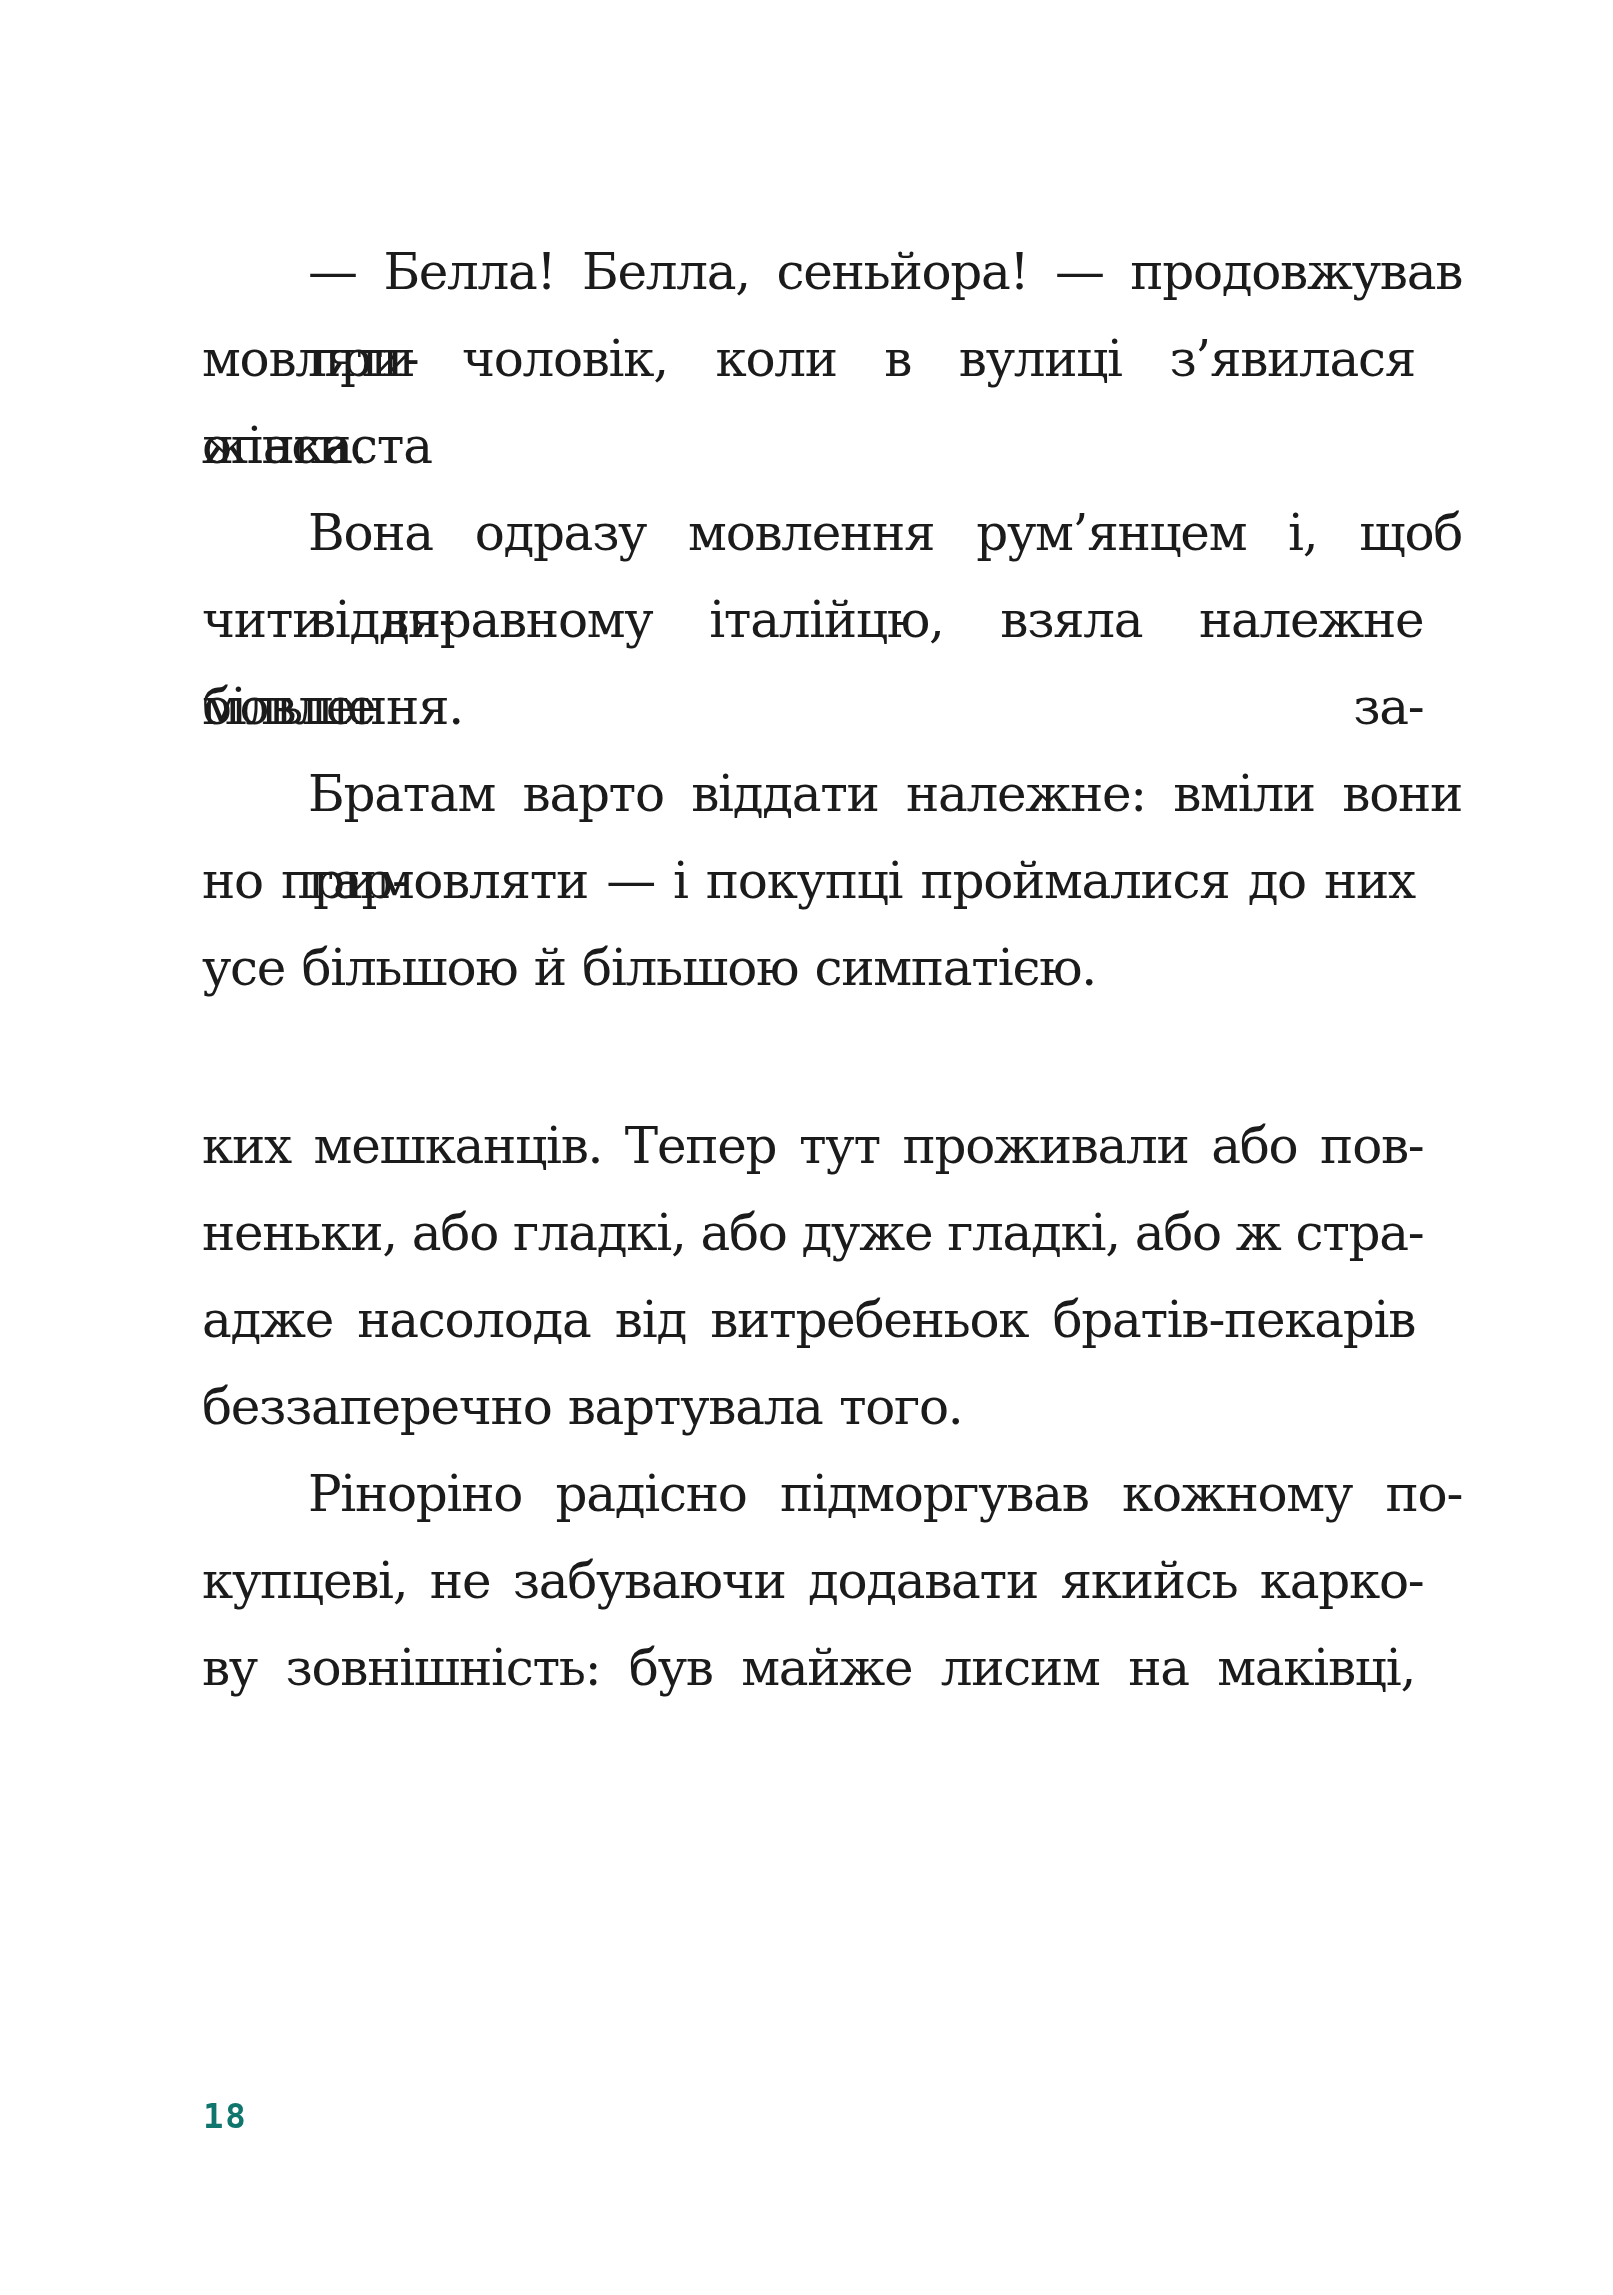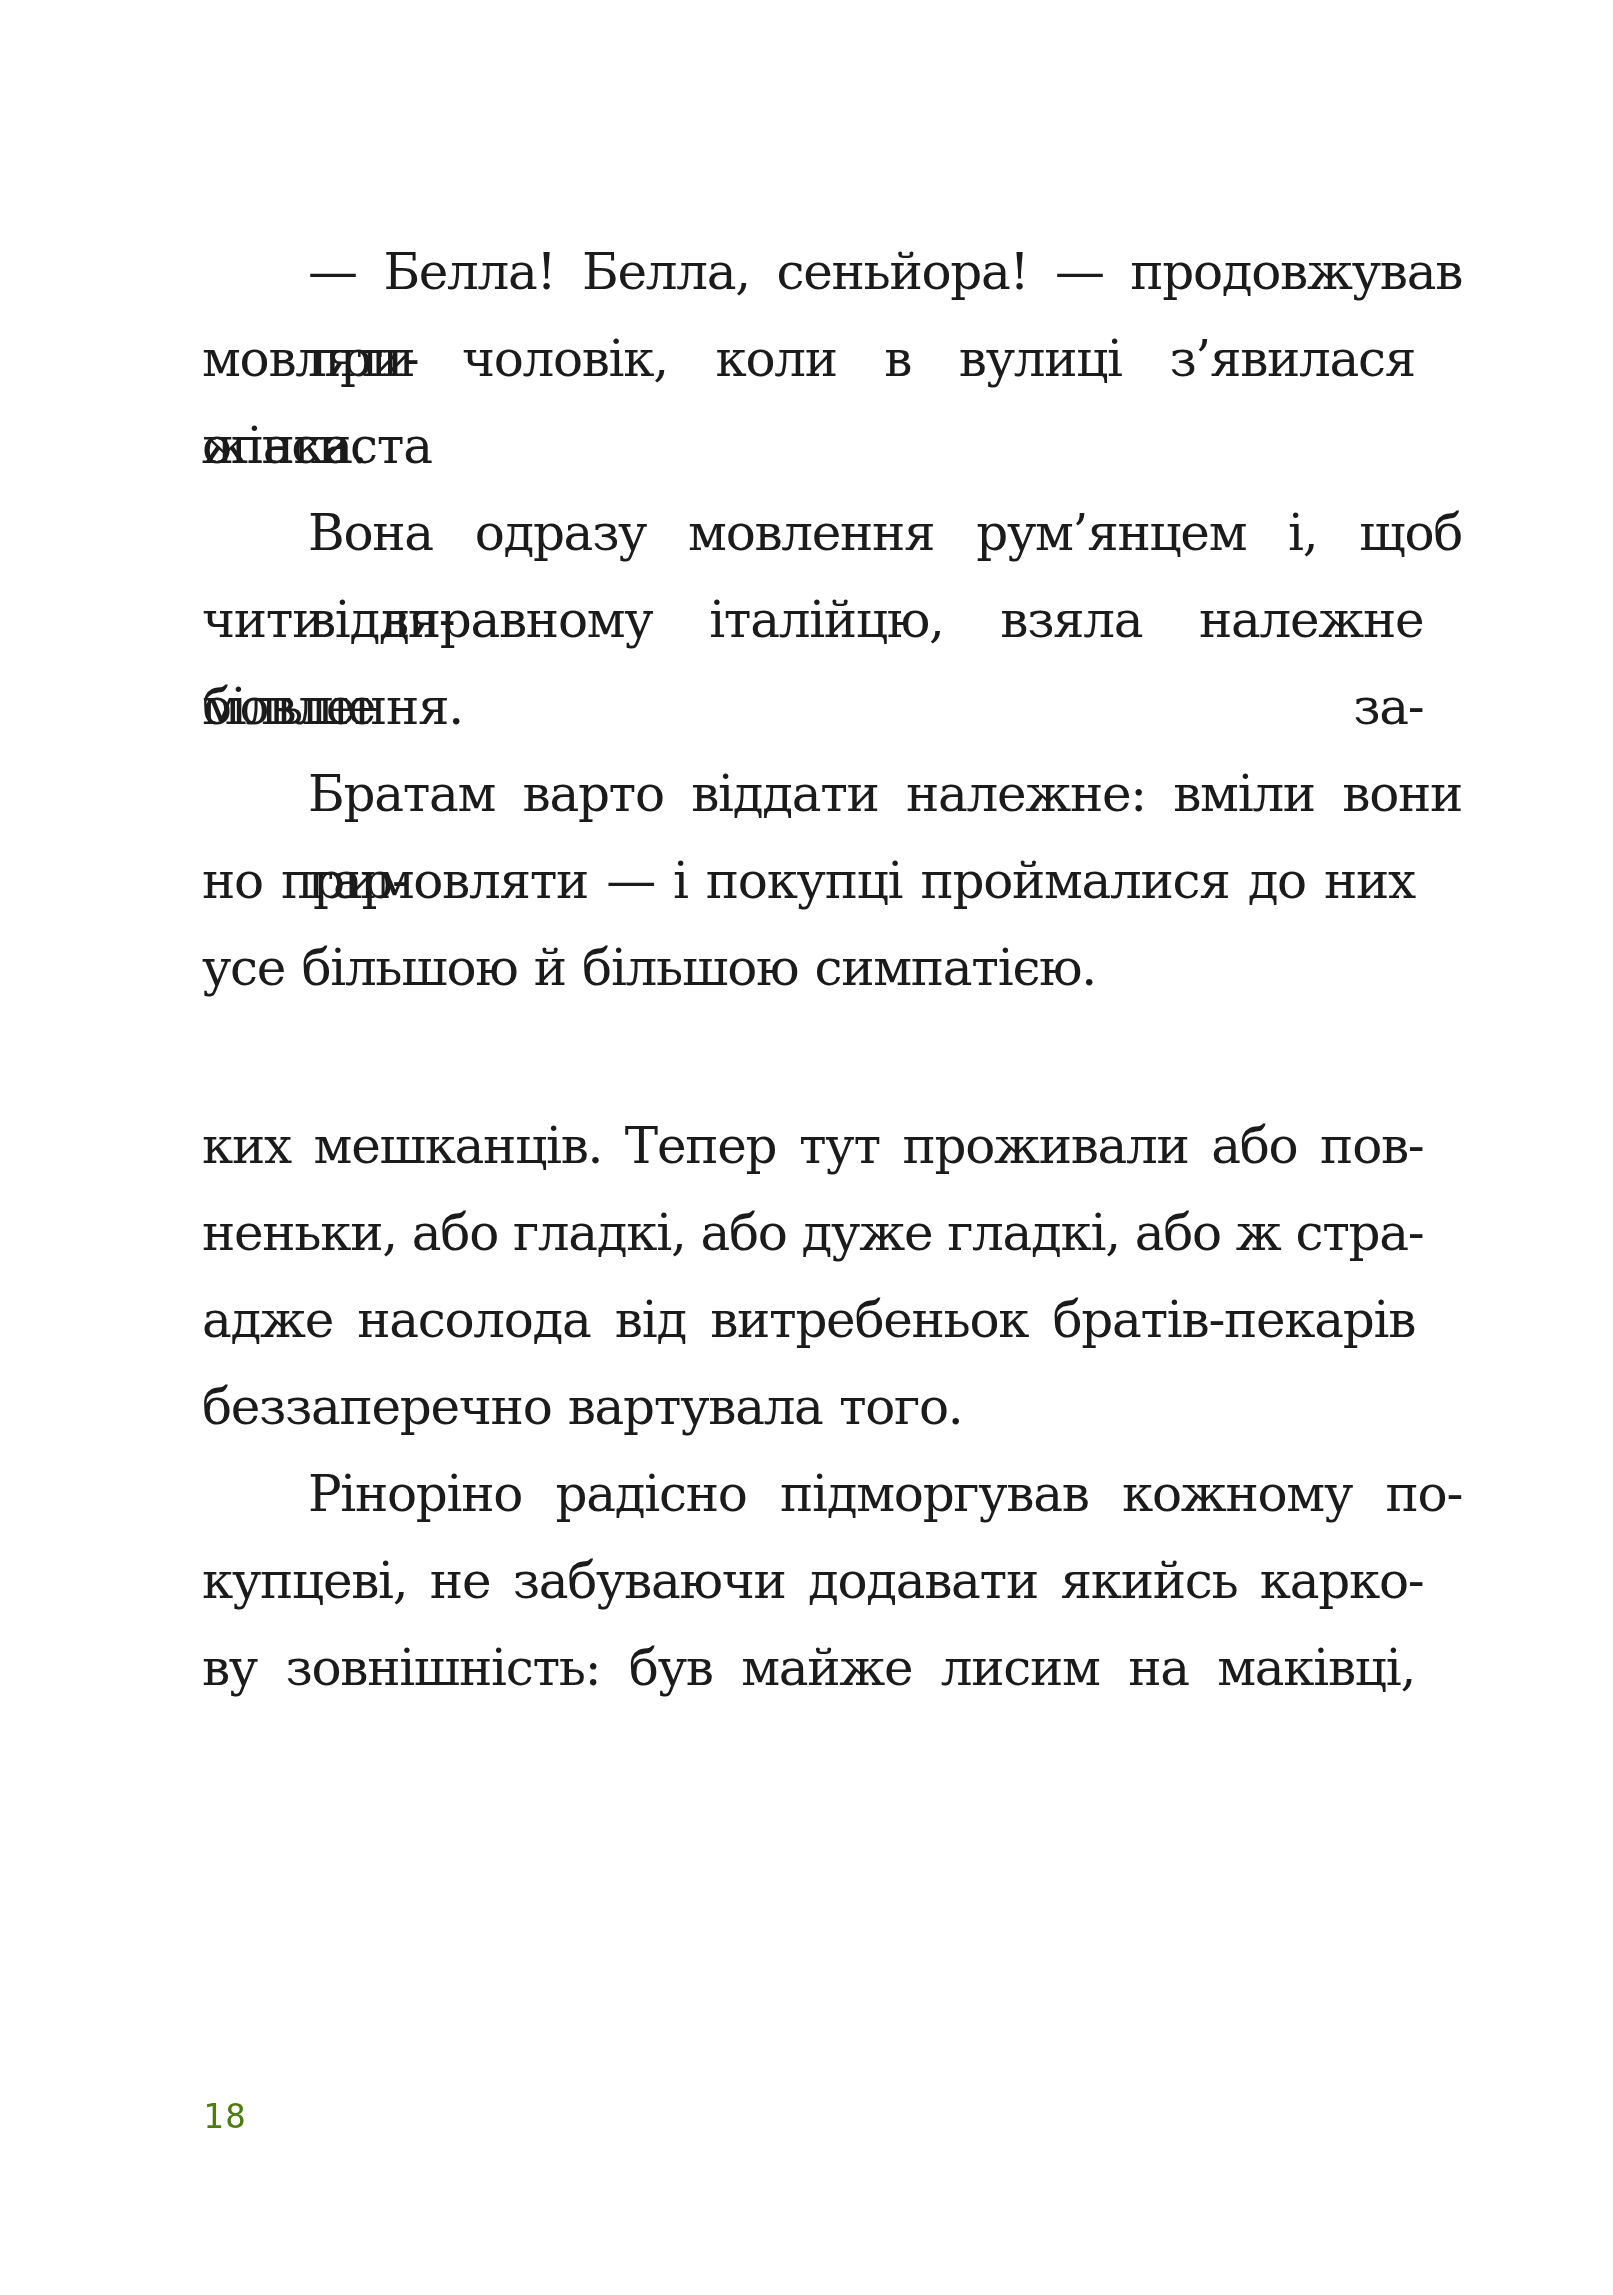--- a/index.html
+++ b/index.html
@@ -63,23 +63,23 @@
     width: calc(100% - 59px);
   }
   .section-1 { top: 229px; }
   .section-2 { top: 1103px; }
   .page-number {
     position: absolute;
     left: 203px;
     top: 2098px;
     font-family: "DejaVu Sans Mono", "Liberation Mono", monospace;
     font-size: 34px;
-    font-weight: normal;
+    font-weight: bold;
     line-height: 37px;
-    color: #4d7c0f;
+    color: #0f766e;
     letter-spacing: 1.7px;
   }
 </style>
 </head>
 <body>
 
 <div class="page">
 
   <div class="text-block section-1">
     <div class="line indent hyphen-end">

